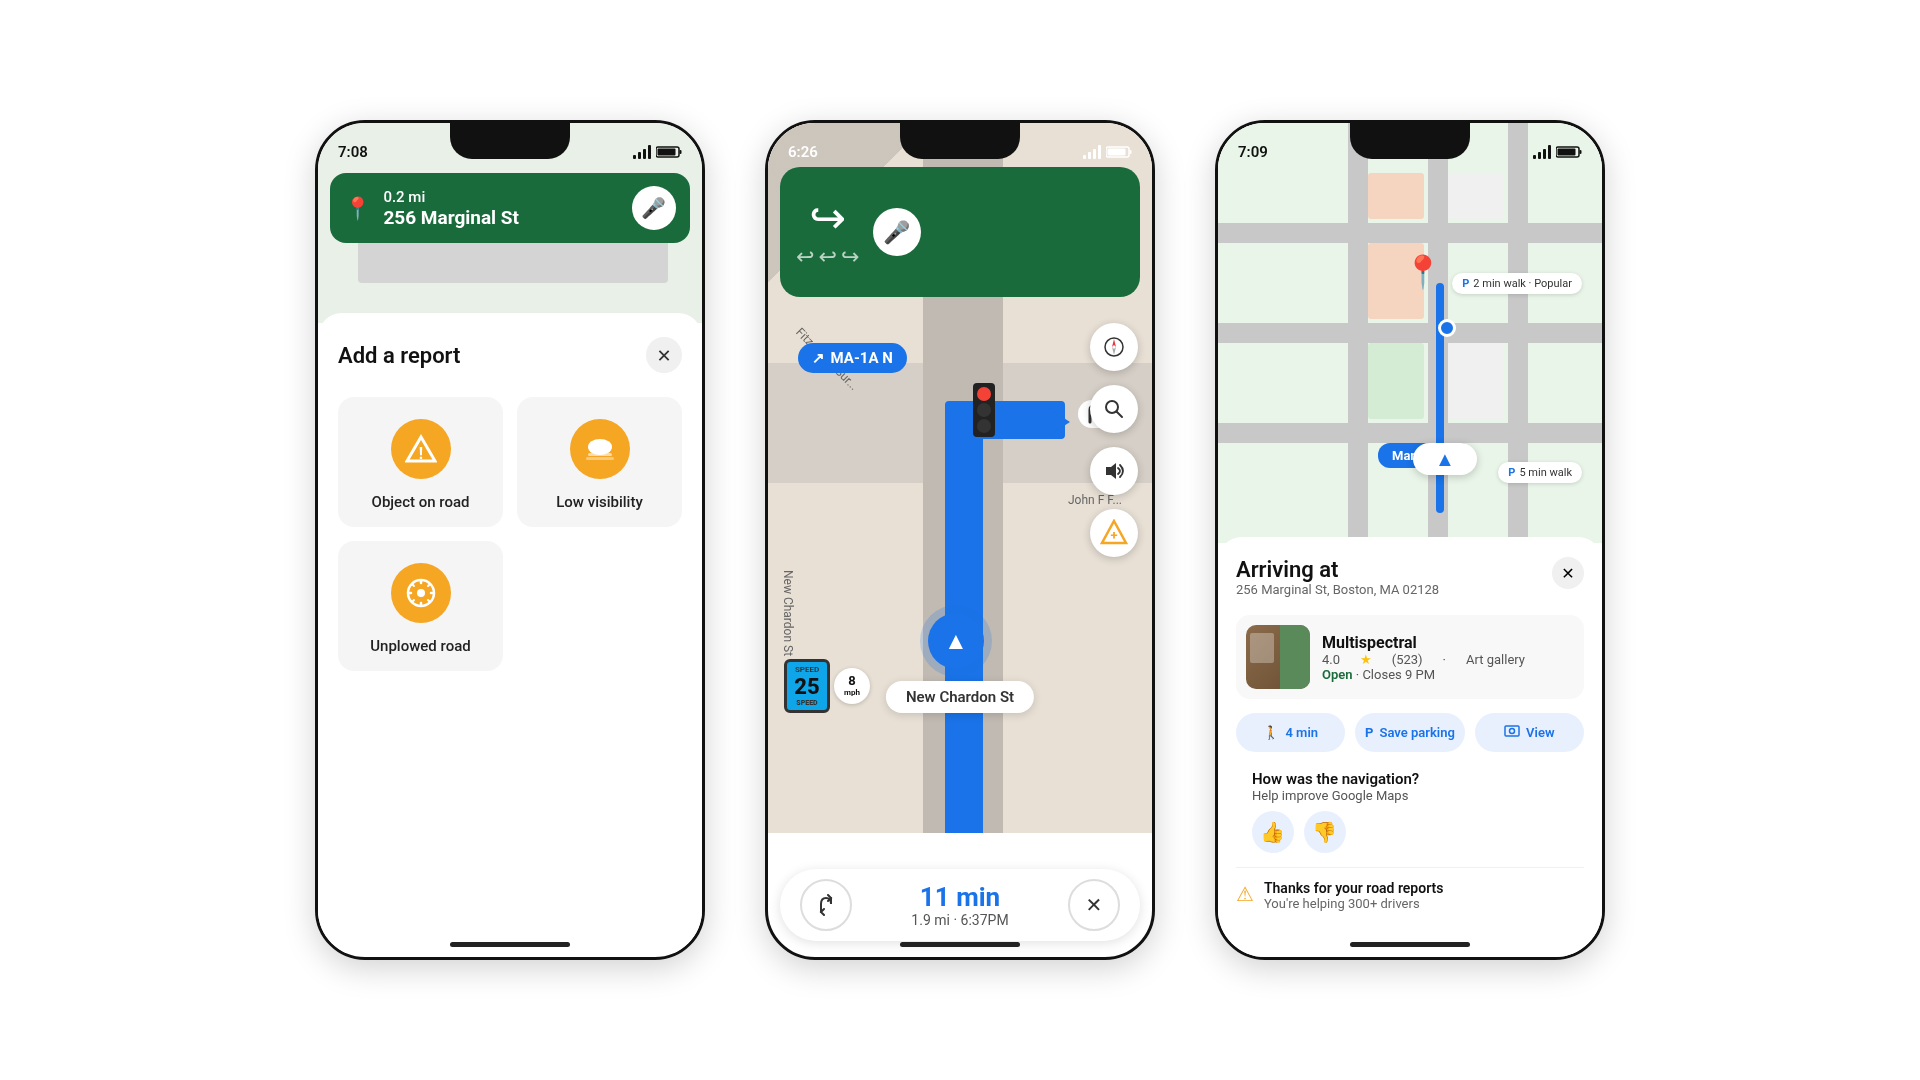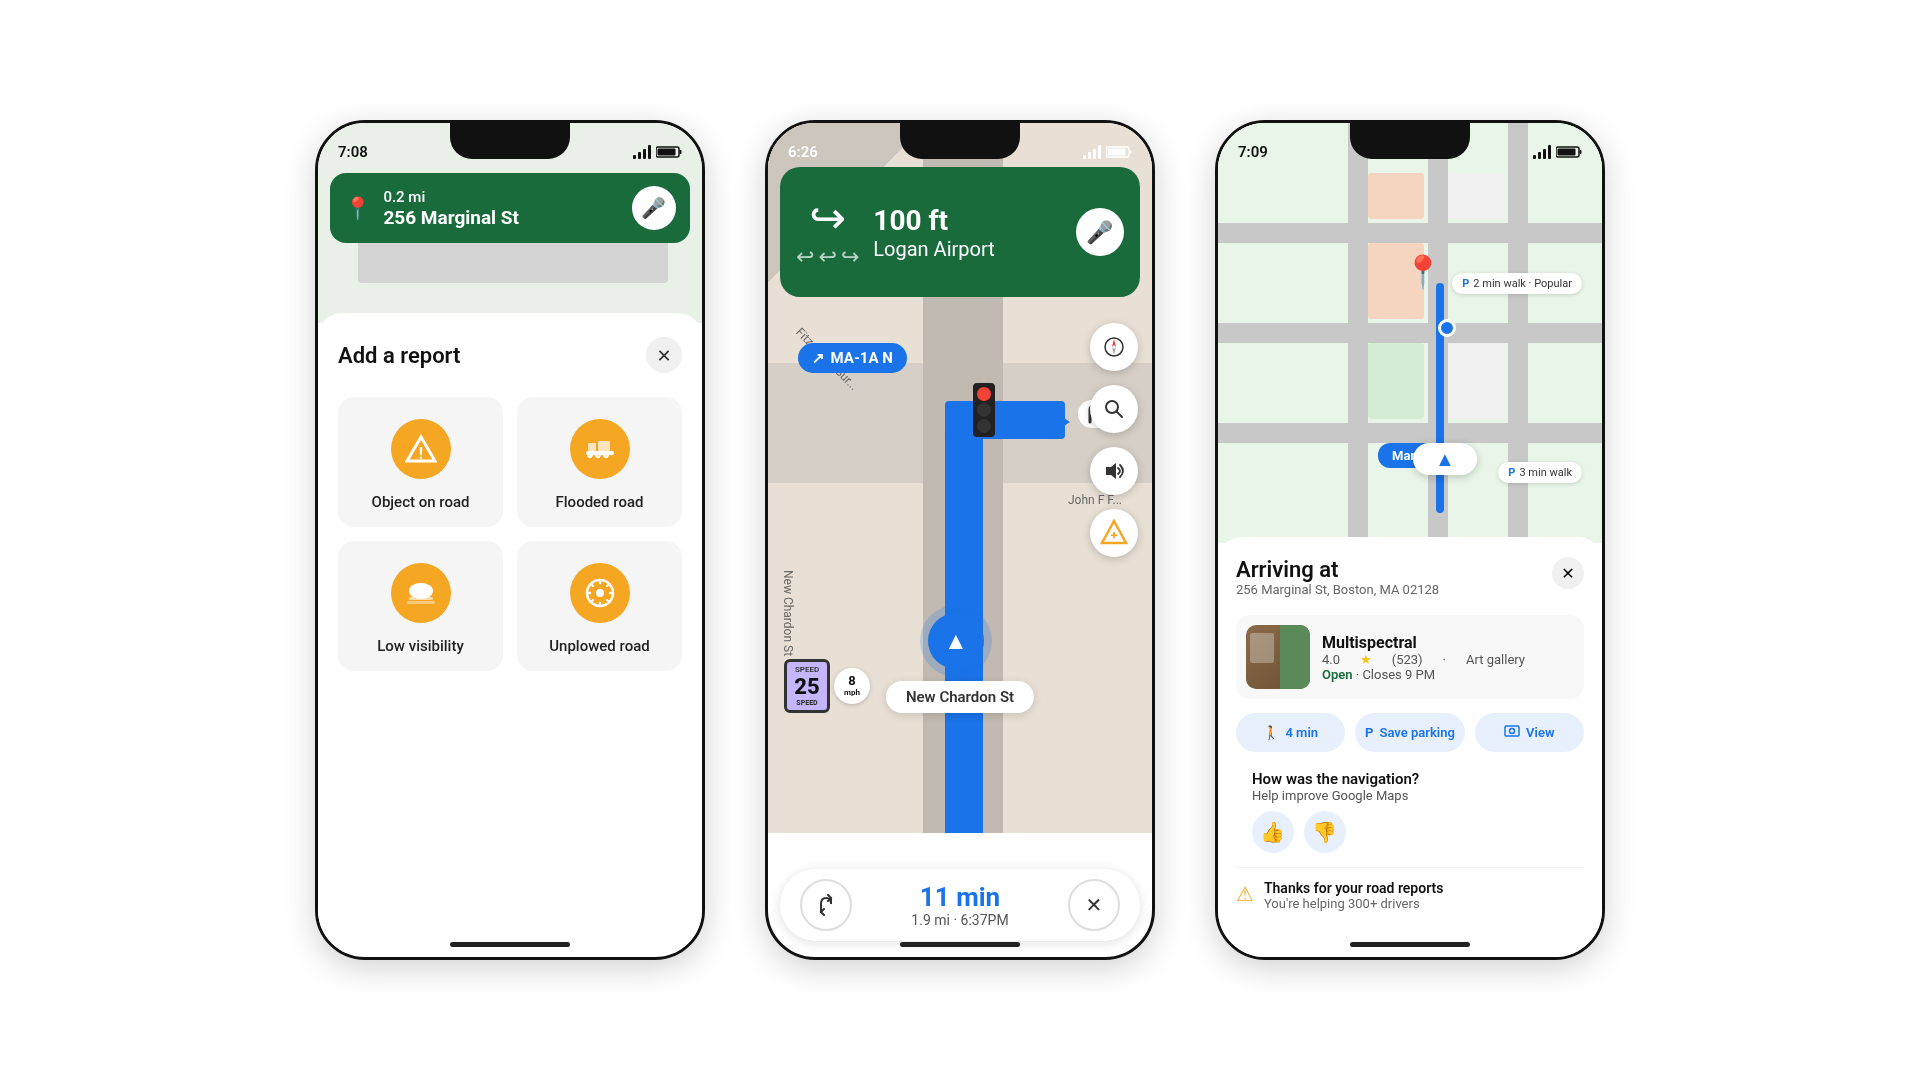--- a/index.html
+++ b/index.html
@@ -303,21 +303,21 @@
     }
     .speed-limit {
       width: 46px;
       height: 54px;
       border: 3px solid #333;
       border-radius: 6px;
       display: flex;
       flex-direction: column;
       align-items: center;
       justify-content: center;
-      background: #c4b5fd;
+      background: #0ea5e9;
       font-size: 22px;
       font-weight: 800;
       color: #111;
     }
     .speed-current {
       background: #fff;
       border-radius: 50%;
       width: 36px;
       height: 36px;
       display: flex;
@@ -720,31 +720,20 @@
       <div class="report-item">
         <div class="report-item-icon">
           <svg width="32" height="32" viewBox="0 0 32 32">
             <polygon points="16,4 30,28 2,28" fill="none" stroke="#fff" stroke-width="3"></polygon>
             <text x="16" y="26" text-anchor="middle" fill="#fff" font-size="16" font-weight="bold">!</text>
           </svg>
         </div>
         <span class="report-item-label">Object on road</span>
       </div>
 
-      <div class="report-item">
-        <div class="report-item-icon">
-          <svg width="32" height="32" viewBox="0 0 32 32">
-            <rect x="2" y="18" width="28" height="4" rx="2" fill="#fff"></rect>
-            <path d="M4 22 Q6 26 8 22 Q10 18 12 22 Q14 26 16 22 Q18 18 20 22 Q22 26 24 22 Q26 18 28 22" fill="none" stroke="#fff" stroke-width="2.5"></path>
-            <rect x="4" y="10" width="8" height="8" rx="1" fill="#fff" opacity="0.7"></rect>
-            <rect x="14" y="8" width="12" height="10" rx="1" fill="#fff" opacity="0.7"></rect>
-          </svg>
-        </div>
-        <span class="report-item-label">Flooded road</span>
-      </div>
 
       <div class="report-item">
         <div class="report-item-icon">
           <svg width="32" height="32" viewBox="0 0 32 32">
             <ellipse cx="16" cy="14" rx="12" ry="8" fill="#fff"></ellipse>
             <rect x="4" y="20" width="24" height="3" rx="1.5" fill="#fff" opacity="0.6"></rect>
             <rect x="2" y="24" width="28" height="3" rx="1.5" fill="#fff" opacity="0.4"></rect>
           </svg>
         </div>
         <span class="report-item-label">Low visibility</span>
@@ -883,24 +872,20 @@
 
   <div class="nav2-header">
     <div class="nav2-arrow-box">
       <div class="nav2-turn-arrow">↪</div>
       <div class="nav2-turn-mini">
         <span>↩</span>
         <span>↩</span>
         <span>↪</span>
       </div>
     </div>
-    <div class="nav2-dist-info">
-      <div class="nav2-dist">100 ft</div>
-      <div class="nav2-street">Logan Airport</div>
-    </div>
     <div class="nav2-mic">
       <span>🎤</span>
     </div>
   </div>
 
   <div class="nav2-bottom">
     <div class="nav2-btn">
       <svg width="22" height="22" viewBox="0 0 22 22">
         <path d="M6,18 L6,10 Q6,4 11,4 Q16,4 16,10 L16,4" fill="none" stroke="#333" stroke-width="2" stroke-linecap="round"></path>
         <polyline points="13,1 16,4 13,7" fill="none" stroke="#333" stroke-width="2" stroke-linecap="round"></polyline>
@@ -971,21 +956,21 @@
     </div>
 
     <div class="p3-street-label">Marginal St</div>
 
     <div class="p3-parking-badge">
       <span style="font-weight:700;color:#1a73e8;">P</span>
       <span>2 min walk · Popular</span>
     </div>
     <div class="p3-parking-badge2">
       <span style="font-weight:700;color:#1a73e8;">P</span>
-      <span>3 min walk</span>
+      <span>5 min walk</span>
     </div>
   </div>
 
   <div class="arriving-panel">
     <div class="arriving-header">
       <div>
         <div class="arriving-title">Arriving at</div>
         <div class="arriving-addr">256 Marginal St, Boston, MA 02128</div>
       </div>
       <div class="arriving-close">✕</div>

